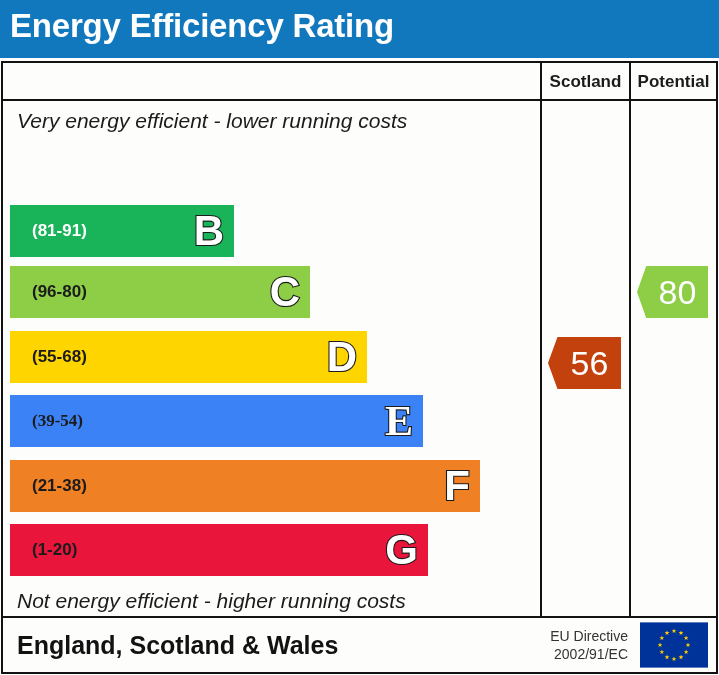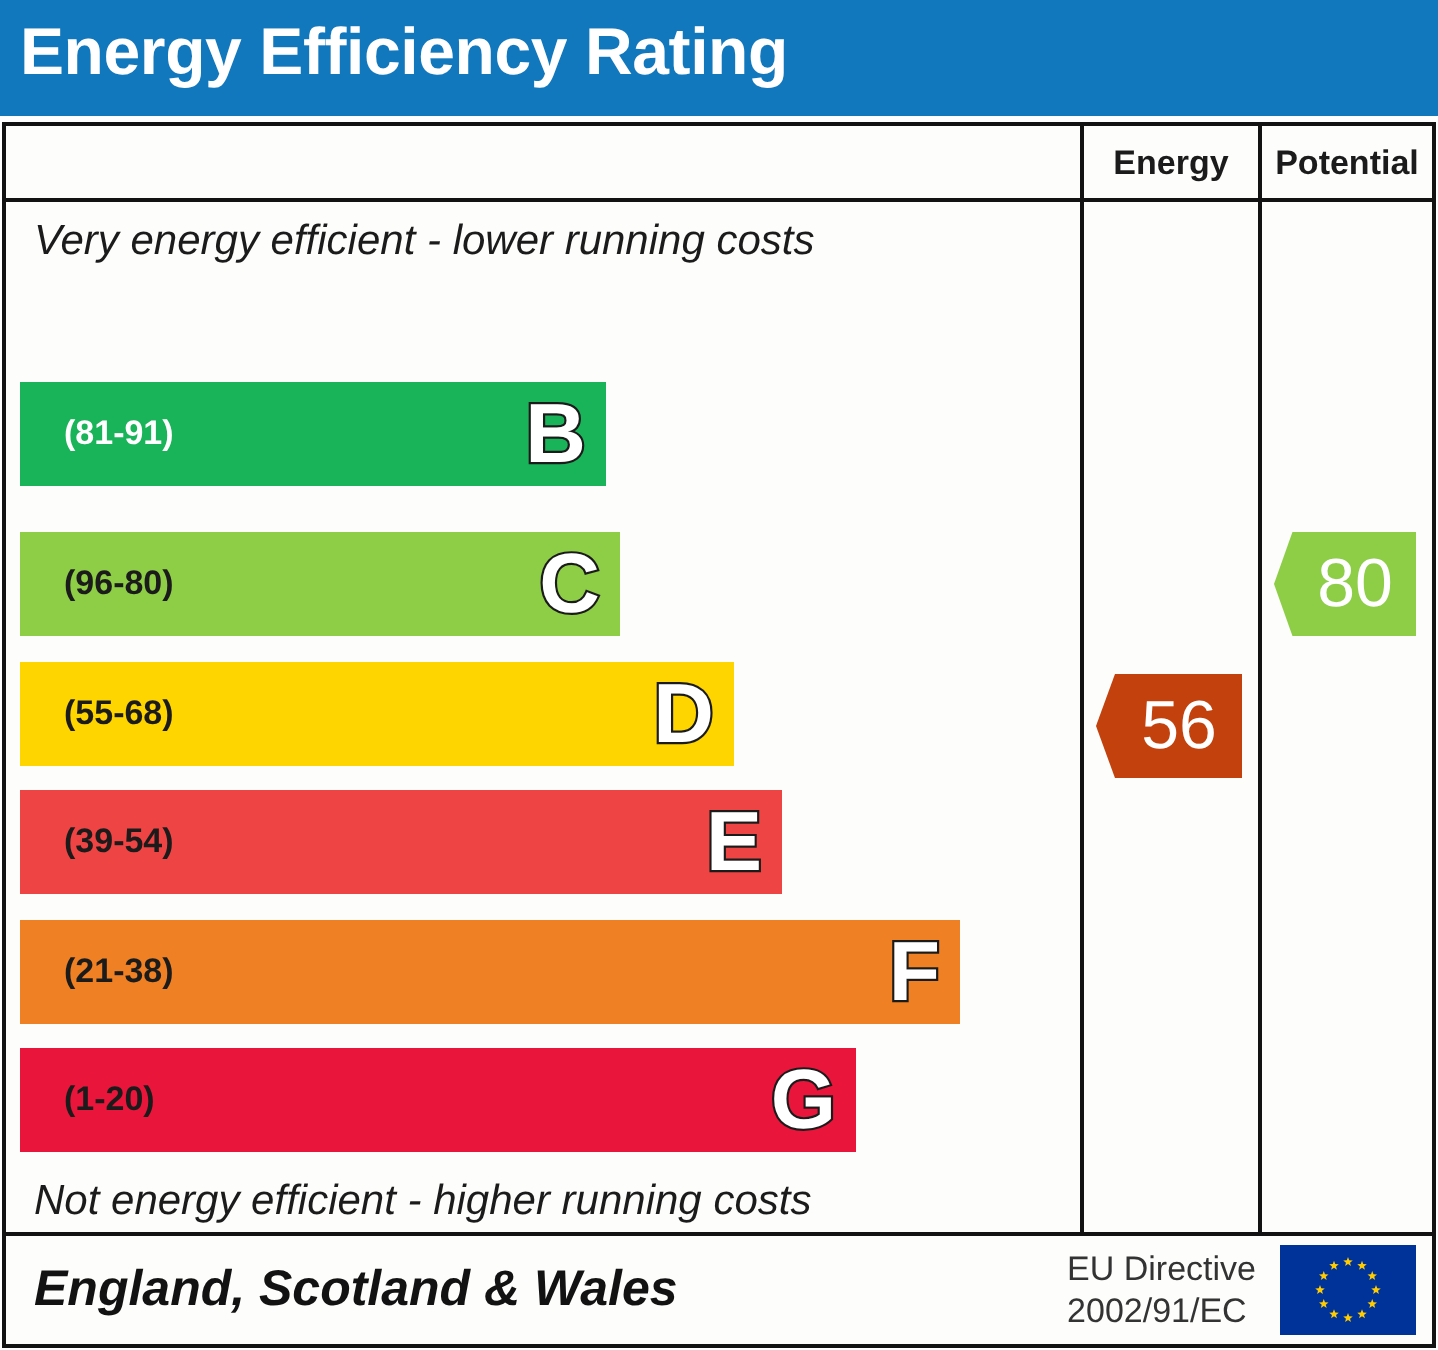--- a/index.html
+++ b/index.html
@@ -166,30 +166,29 @@
   }
   .epc-footer-region {
     position: absolute;
     left: 14px;
     top: 50%;
     transform: translateY(-50%);
     font-size: 25px;
     font-weight: bold;
     color: #121212;
     white-space: nowrap;
-    font-style: italic;
   }
   .epc-footer-directive {
     position: absolute;
     right: 88px;
     top: 50%;
     transform: translateY(-50%);
-    font-size: 17px;
+    font-size: 14px;
     color: #333333;
-    text-align: left;
+    text-align: right;
     line-height: 1.25;
     white-space: nowrap;
   }
   .epc-euflag {
     position: absolute;
     right: 8px;
     top: 50%;
     transform: translateY(-50%);
     width: 68px;
     height: 45px;
@@ -202,43 +201,43 @@
 
 <div id="epc-root">
 
   <div class="epc-titlebar">
     <div class="epc-title">Energy Efficiency Rating</div>
   </div>
 
   <div class="epc-table">
 
     <div class="epc-colhead-row">
-      <div class="epc-colhead current">Energy</div>
+      <div class="epc-colhead current">Scotland</div>
       <div class="epc-colhead potential">Potential</div>
     </div>
 
     <div class="epc-vdiv d1"></div>
     <div class="epc-vdiv d2"></div>
 
     <div class="epc-caption top">Very energy efficient - lower running costs</div>
 
     <div class="epc-bands">
-        <div class="epc-band dark" style="top: 54px; width: 293px; background: rgb(25, 180, 89);">
+        <div class="epc-band dark" style="top: 68px; width: 224px; background: rgb(25, 180, 89);">
           <span class="epc-band-range">(81-91)</span>
           <span class="epc-band-letter">B</span>
         </div>
         <div class="epc-band light" style="top: 129px; width: 300px; background: rgb(141, 206, 70);">
           <span class="epc-band-range">(96-80)</span>
           <span class="epc-band-letter">C</span>
         </div>
         <div class="epc-band light" style="top: 193.5px; width: 357px; background: rgb(255, 213, 0);">
           <span class="epc-band-range">(55-68)</span>
           <span class="epc-band-letter">D</span>
         </div>
-        <div class="epc-band light" style="top: 258px; width: 381px; background: #ef4444;">
+        <div class="epc-band light" style="top: 258px; width: 413px; background: #3b82f6; font-family: Liberation Serif, serif;">
           <span class="epc-band-range">(39-54)</span>
           <span class="epc-band-letter">E</span>
         </div>
         <div class="epc-band light" style="top: 322.5px; width: 470px; background: rgb(239, 128, 35);">
           <span class="epc-band-range">(21-38)</span>
           <span class="epc-band-letter">F</span>
         </div>
         <div class="epc-band light" style="top: 387px; width: 418px; background: rgb(233, 21, 59);">
           <span class="epc-band-range">(1-20)</span>
           <span class="epc-band-letter">G</span>

